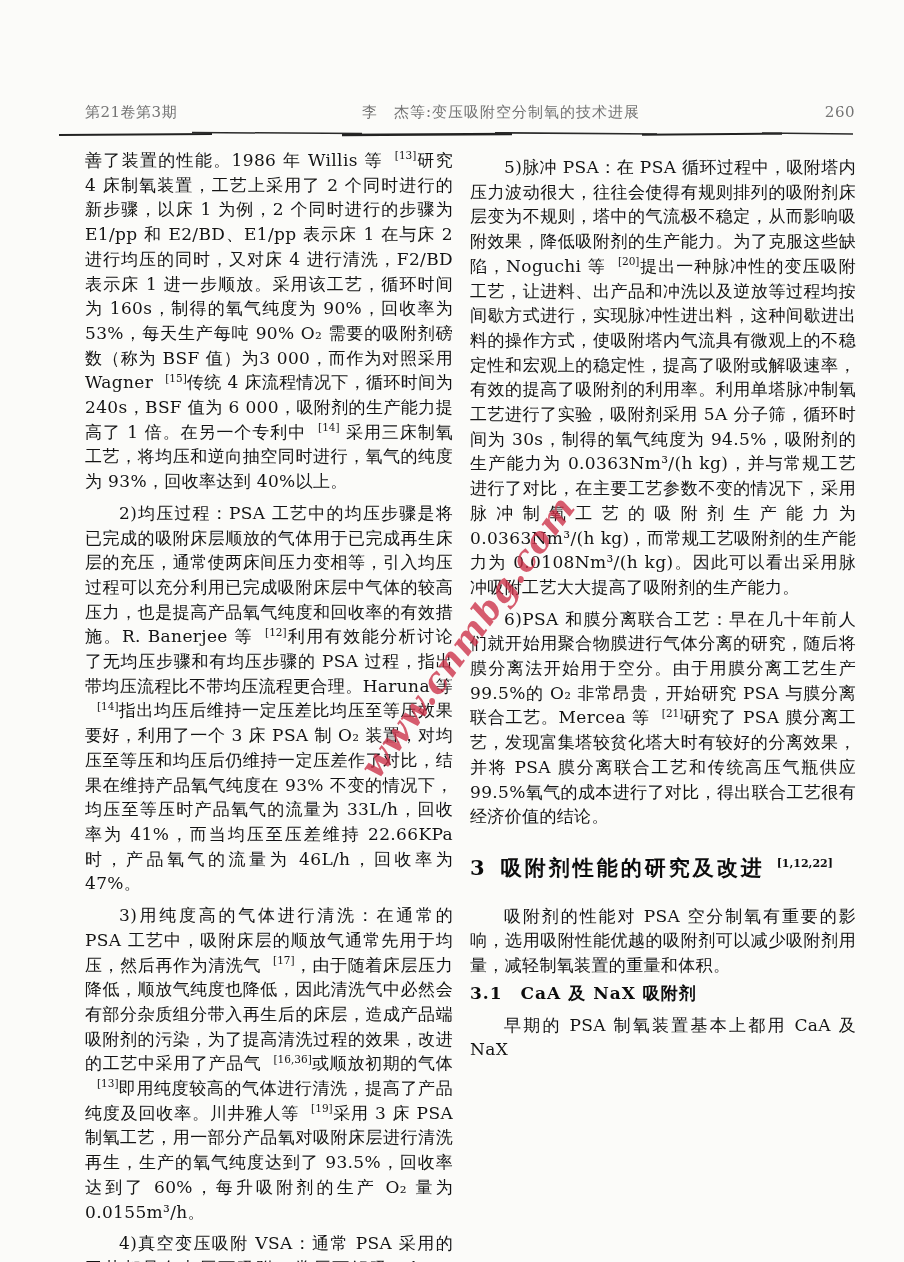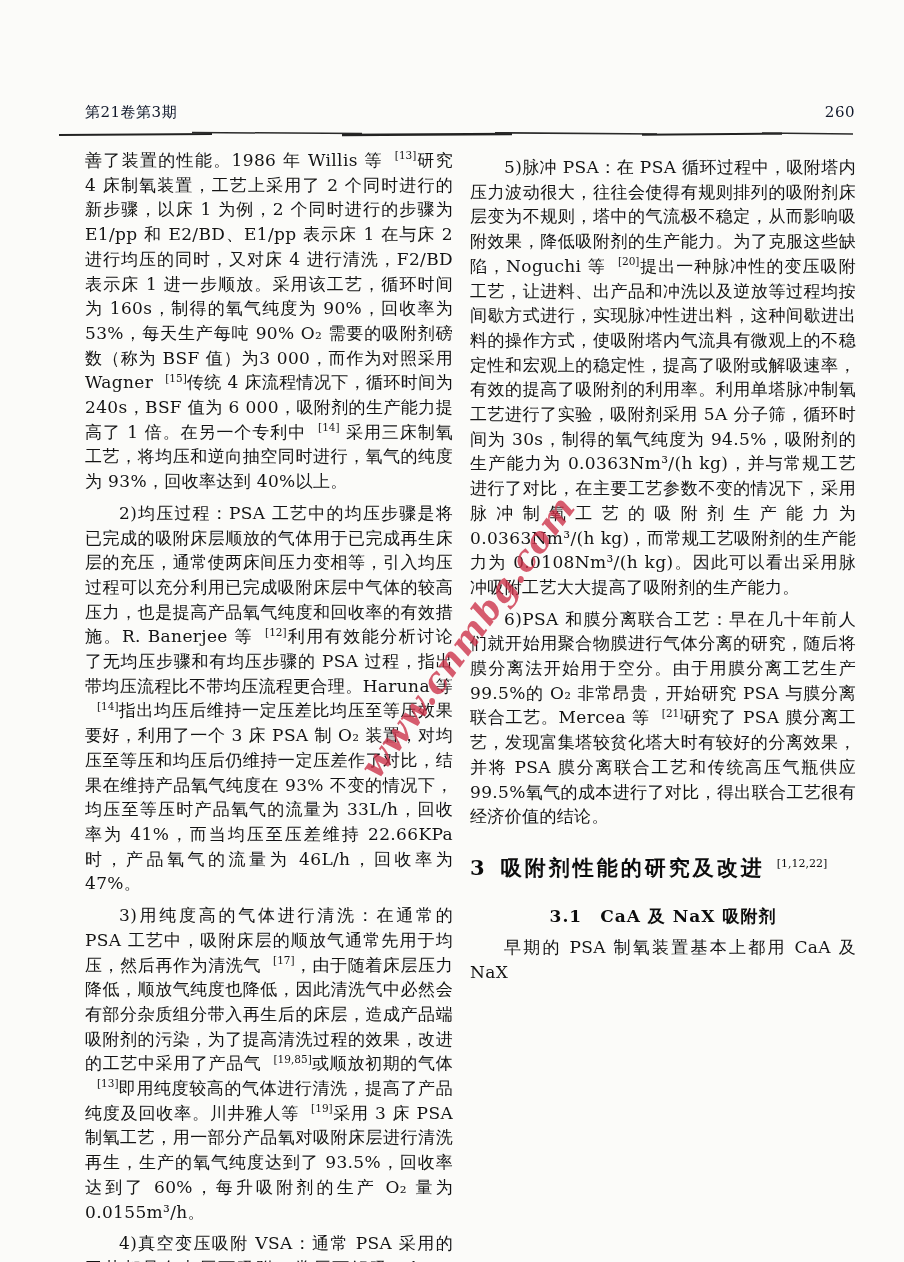--- a/index.html
+++ b/index.html
@@ -6,80 +6,82 @@
   body{
     width:904px;height:1262px;position:relative;overflow:hidden;
     background:#fbfbf9;
     font-family:"DejaVu Serif","Liberation Serif",serif;
     color:#161616;
   }
   .page{position:absolute;inset:0;}
   .header{
     position:absolute;top:103px;left:85px;width:770px;height:24px;
     display:flex;justify-content:space-between;align-items:baseline;
-    font-size:15px;color:#0f172a;letter-spacing:0.5px;
+    font-size:15px;color:#737373;letter-spacing:0.5px;
   }
   .header .title{letter-spacing:1px;}
   .rule{position:absolute;top:128px;left:57px;width:798px;height:12px;}
   .col{
     position:absolute;top:148px;font-size:17px;line-height:24.7px;
     letter-spacing:0.35px;text-align:justify;color:#141414;
   }
   .col-left{left:85px;width:368px;}
   .col-right{left:470px;width:386px;}
   .col p{margin:0;}
   .col p.indent{text-indent:2em;margin-top:7px;}
   .col p.gap{}
   sup{font-size:10.5px;line-height:0;letter-spacing:0;padding-left:12px;}
   h2.section{
     font-size:21px;font-weight:bold;color:#0d0d0d;
     margin:27px 0 23px 0;letter-spacing:3px;text-align:left;text-indent:0;
   }
   h2.section .secnum{margin-right:16px;letter-spacing:0;}
-  h2.section sup{font-size:11px;font-weight:normal;letter-spacing:0;}
+  h2.section sup{font-size:11px;font-weight:bold;letter-spacing:0;}
   h3.subsection{
     font-size:17px;font-weight:bold;color:#0d0d0d;
-    margin:3px 0 2px 0;letter-spacing:1px;text-align:center;
+    margin:3px 0 2px 0;letter-spacing:1px;text-align:left;
   }
   .watermark{
     position:absolute;left:283px;top:612px;width:384px;height:60px;
     transform:rotate(-54deg);transform-origin:center;
     font-size:35px;font-style:italic;font-weight:bold;text-align:center;
     font-family:"DejaVu Serif",serif;letter-spacing:1px;
     opacity:0.78;pointer-events:none;white-space:nowrap;
   }
 </style>
 </head>
 <body>
 
 <div class="page">
 
   <div class="header">
     <span>第21卷第3期</span>
+    <span class="title">李　杰等:变压吸附空分制氧的技术进展</span>
     <span>260</span>
   </div>
 
   <svg class="rule" viewBox="0 0 798 12" preserveAspectRatio="none">
     <line x1="2" y1="7" x2="155" y2="6" stroke="#222" stroke-width="2.2"></line>
     <line x1="135" y1="4.5" x2="305" y2="5.5" stroke="#2a2a2a" stroke-width="1.5"></line>
     <line x1="285" y1="7" x2="455" y2="6" stroke="#222" stroke-width="2.3"></line>
     <line x1="438" y1="4.8" x2="600" y2="6" stroke="#2a2a2a" stroke-width="1.6"></line>
     <line x1="585" y1="6.8" x2="725" y2="5.6" stroke="#222" stroke-width="2.1"></line>
     <line x1="705" y1="5" x2="796" y2="6" stroke="#2a2a2a" stroke-width="1.4"></line>
   </svg>
 
   <div class="col col-left" id="col-left">
       <p>善了装置的性能。1986 年 Willis 等<sup>[13]</sup>研究 4 床制氧装置，工艺上采用了 2 个同时进行的新步骤，以床 1 为例，2 个同时进行的步骤为 E1/pp 和 E2/BD、E1/pp 表示床 1 在与床 2 进行均压的同时，又对床 4 进行清洗，F2/BD 表示床 1 进一步顺放。采用该工艺，循环时间为 160s，制得的氧气纯度为 90%，回收率为 53%，每天生产每吨 90% O₂ 需要的吸附剂磅数（称为 BSF 值）为3 000，而作为对照采用 Wagner<sup>[15]</sup>传统 4 床流程情况下，循环时间为 240s，BSF 值为 6 000，吸附剂的生产能力提高了 1 倍。在另一个专利中<sup>[14]</sup> 采用三床制氧工艺，将均压和逆向抽空同时进行，氧气的纯度为 93%，回收率达到 40%以上。</p>
       <p class="indent">2)均压过程：PSA 工艺中的均压步骤是将已完成的吸附床层顺放的气体用于已完成再生床层的充压，通常使两床间压力变相等，引入均压过程可以充分利用已完成吸附床层中气体的较高压力，也是提高产品氧气纯度和回收率的有效措施。R. Banerjee 等<sup>[12]</sup>利用有效能分析讨论了无均压步骤和有均压步骤的 PSA 过程，指出带均压流程比不带均压流程更合理。Haruna 等<sup>[14]</sup>指出均压后维持一定压差比均压至等压效果要好，利用了一个 3 床 PSA 制 O₂ 装置，对均压至等压和均压后仍维持一定压差作了对比，结果在维持产品氧气纯度在 93% 不变的情况下，均压至等压时产品氧气的流量为 33L/h，回收率为 41%，而当均压至压差维持 22.66KPa 时，产品氧气的流量为 46L/h，回收率为 47%。</p>
-      <p class="indent">3)用纯度高的气体进行清洗：在通常的 PSA 工艺中，吸附床层的顺放气通常先用于均压，然后再作为清洗气<sup>[17]</sup>，由于随着床层压力降低，顺放气纯度也降低，因此清洗气中必然会有部分杂质组分带入再生后的床层，造成产品端吸附剂的污染，为了提高清洗过程的效果，改进的工艺中采用了产品气<sup>[19,85]</sup>或顺放初期的气体<sup>[13]</sup>即用纯度较高的气体进行清洗，提高了产品纯度及回收率。川井雅人等<sup>[19]</sup>采用 3 床 PSA 制氧工艺，用一部分产品氧对吸附床层进行清洗再生，生产的氧气纯度达到了 93.5%，回收率达到了 60%，每升吸附剂的生产 O₂ 量为 0.0155m³/h。</p>
+      <p class="indent">3)用纯度高的气体进行清洗：在通常的 PSA 工艺中，吸附床层的顺放气通常先用于均压，然后再作为清洗气<sup>[17]</sup>，由于随着床层压力降低，顺放气纯度也降低，因此清洗气中必然会有部分杂质组分带入再生后的床层，造成产品端吸附剂的污染，为了提高清洗过程的效果，改进的工艺中采用了产品气<sup>[16,36]</sup>或顺放初期的气体<sup>[13]</sup>即用纯度较高的气体进行清洗，提高了产品纯度及回收率。川井雅人等<sup>[19]</sup>采用 3 床 PSA 制氧工艺，用一部分产品氧对吸附床层进行清洗再生，生产的氧气纯度达到了 93.5%，回收率达到了 60%，每升吸附剂的生产 O₂ 量为 0.0155m³/h。</p>
       <p class="indent">4)真空变压吸附 VSA：通常 PSA 采用的工艺都是在中压下吸附，常压下解吸，1983 年，A.G.Bager 首先开发了真空变压吸附，该工艺一般采用常压下吸附而真空下再生将吸附的氮气解吸出来，大多数 VSA 装置都是三床过程。其优点一是可以提高产品</p>
     </div>
   <div class="col col-right" id="col-right">
       <p class="indent">5)脉冲 PSA：在 PSA 循环过程中，吸附塔内压力波动很大，往往会使得有规则排列的吸附剂床层变为不规则，塔中的气流极不稳定，从而影响吸附效果，降低吸附剂的生产能力。为了克服这些缺陷，Noguchi 等<sup>[20]</sup>提出一种脉冲性的变压吸附工艺，让进料、出产品和冲洗以及逆放等过程均按间歇方式进行，实现脉冲性进出料，这种间歇进出料的操作方式，使吸附塔内气流具有微观上的不稳定性和宏观上的稳定性，提高了吸附或解吸速率，有效的提高了吸附剂的利用率。利用单塔脉冲制氧工艺进行了实验，吸附剂采用 5A 分子筛，循环时间为 30s，制得的氧气纯度为 94.5%，吸附剂的生产能力为 0.0363Nm³/(h kg)，并与常规工艺进行了对比，在主要工艺参数不变的情况下，采用脉冲制氧工艺的吸附剂生产能力为 0.0363Nm³/(h kg)，而常规工艺吸附剂的生产能力为 0.0108Nm³/(h kg)。因此可以看出采用脉冲吸附工艺大大提高了吸附剂的生产能力。</p>
       <p class="indent gap">6)PSA 和膜分离联合工艺：早在几十年前人们就开始用聚合物膜进行气体分离的研究，随后将膜分离法开始用于空分。由于用膜分离工艺生产 99.5%的 O₂ 非常昂贵，开始研究 PSA 与膜分离联合工艺。Mercea 等<sup>[21]</sup>研究了 PSA 膜分离工艺，发现富集塔较贫化塔大时有较好的分离效果，并将 PSA 膜分离联合工艺和传统高压气瓶供应 99.5%氧气的成本进行了对比，得出联合工艺很有经济价值的结论。</p>
       <h2 class="section"><span class="secnum">3</span>吸附剂性能的研究及改进<sup>[1,12,22]</sup></h2>
+      <p class="indent">吸附剂的性能对 PSA 空分制氧有重要的影响，选用吸附性能优越的吸附剂可以减少吸附剂用量，减轻制氧装置的重量和体积。</p>
       <h3 class="subsection">3.1　CaA 及 NaX 吸附剂</h3>
       <p class="indent">早期的 PSA 制氧装置基本上都用 CaA 及 NaX</p>
     </div>
 
   <div class="watermark" id="watermark" style="color: rgb(204, 48, 72);">www.cnmbg.com</div>
 
 </div>
 
 </body></html>

